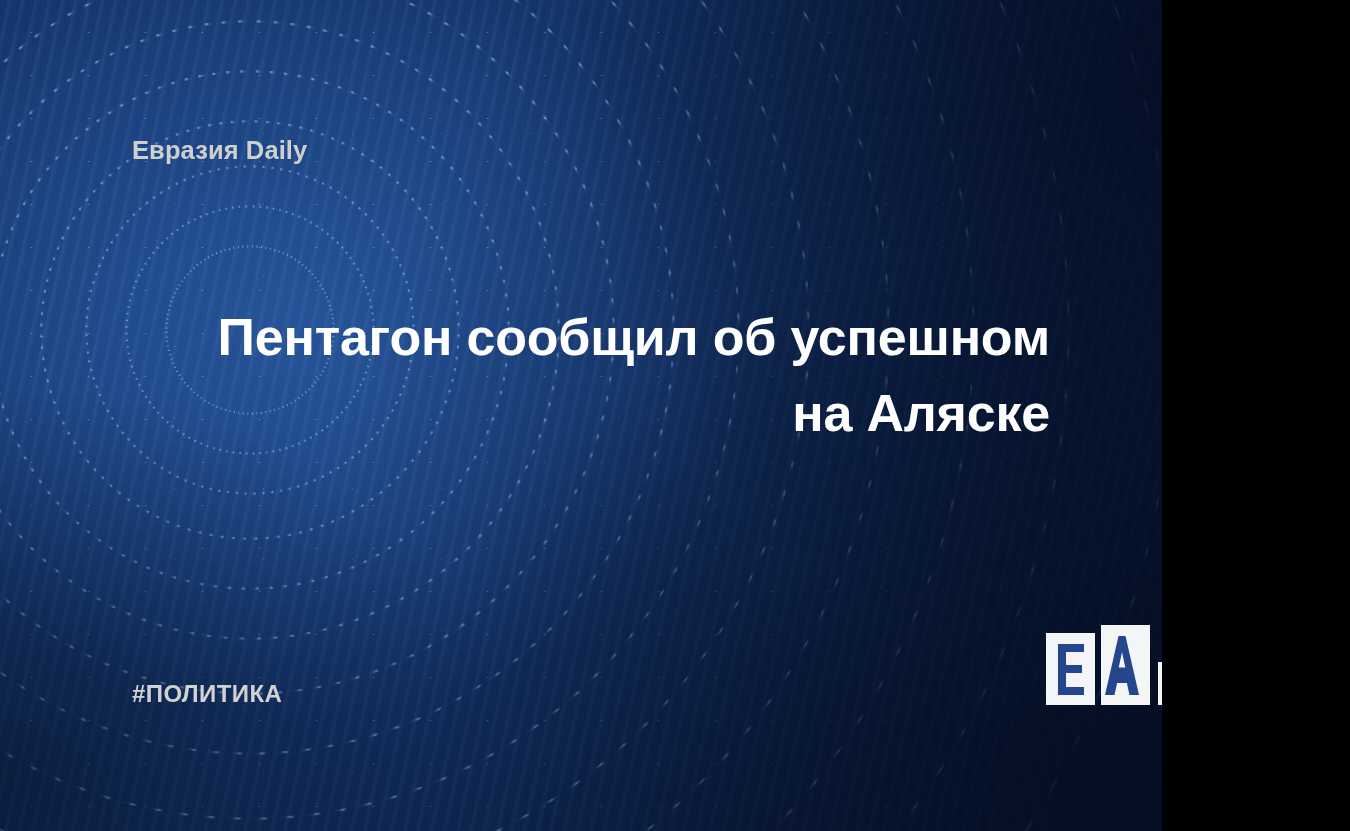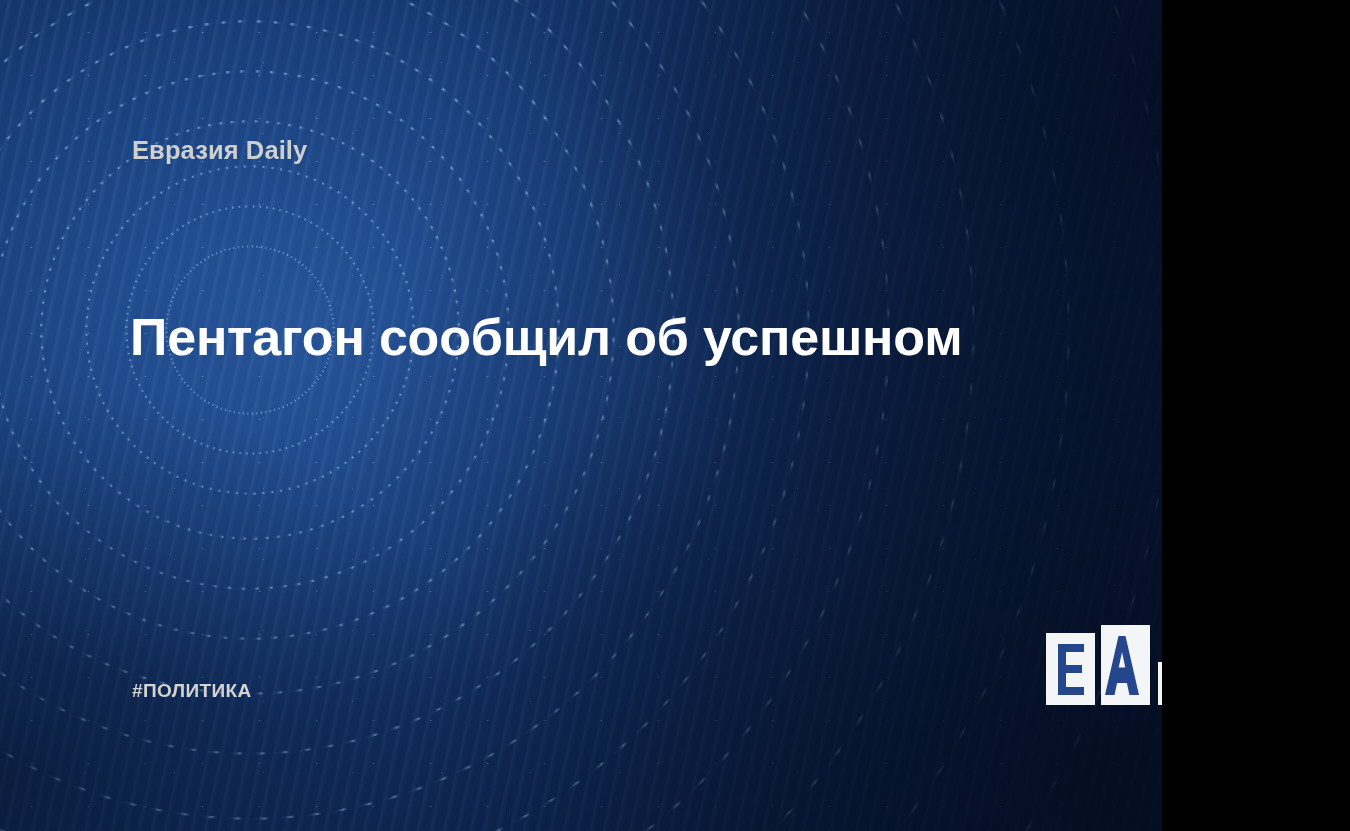--- a/index.html
+++ b/index.html
@@ -114,27 +114,27 @@
     position: absolute;
     left: 130px;
     top: 264px;
     width: 920px;
     font-size: 52px;
     line-height: 76px;
     font-weight: bold;
     color: #ffffff;
     letter-spacing: -0.2px;
   }
-  #headline .hl-line { display: block; white-space: nowrap; }
+  #headline .hl-line { display: block; white-space: nowrap; text-align: right; }
 
   #tag {
     position: absolute;
     left: 132px;
     top: 680px;
-    font-size: 19px;
+    font-size: 24px;
     font-weight: bold;
     letter-spacing: .4px;
     color: #d2d2d1;
     white-space: nowrap;
   }
 
   
   #ead-logo {
     position: absolute;
     left: 1044px;
@@ -202,20 +202,21 @@
     <div id="bg-speckle"></div>
     <div id="bg-vignette"></div>
   </div>
 
   <div id="content">
 
     <div id="brand">Евразия Daily</div>
 
     <h1 id="headline">
       <span class="hl-line">Пентагон сообщил об успешном</span>
+      <span class="hl-line">на Аляске</span>
     </h1>
 
     <div id="tag">#ПОЛИТИКА</div>
 
     <div id="ead-logo">
       <svg viewBox="0 0 180 105" xmlns="http://www.w3.org/2000/svg" aria-hidden="true">
 
         <rect x="2" y="23" width="49" height="72" fill="#f4f5f7"></rect>
         <path d="M14 34 h26 v8 H22 v13 h16 v8 H22 v14 h18 v8 H14 Z" fill="#24468c"></path>
 

